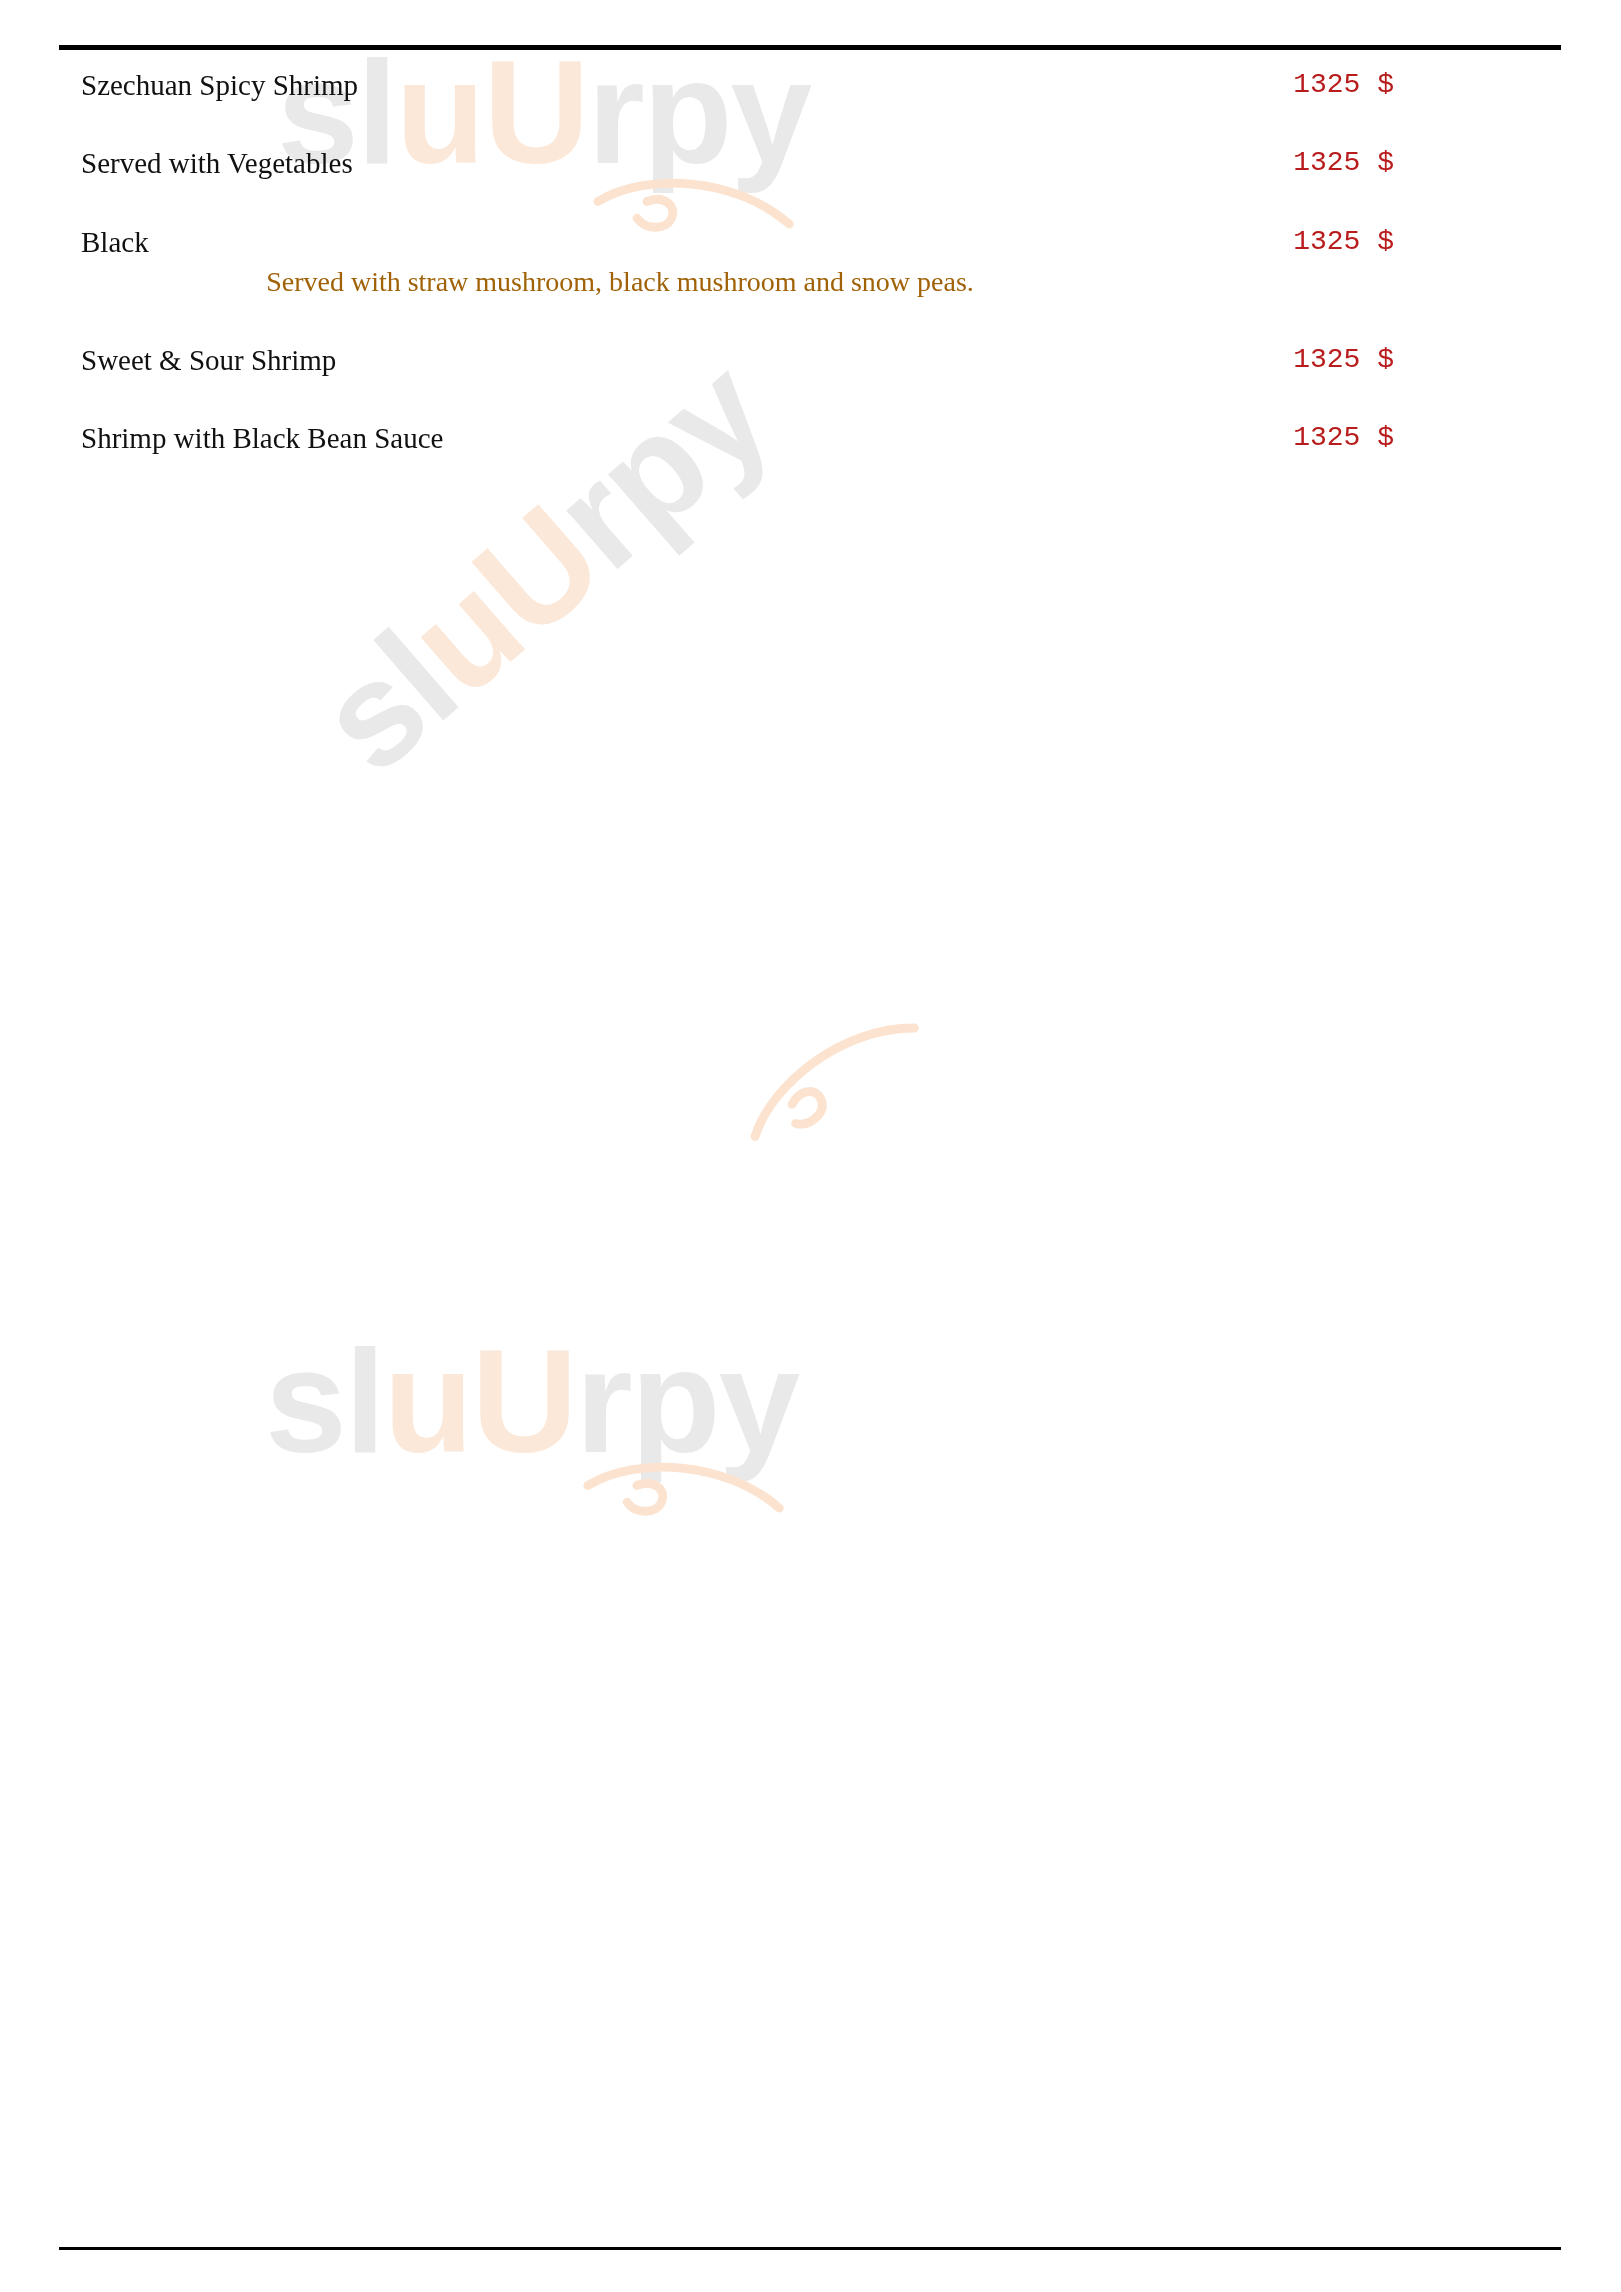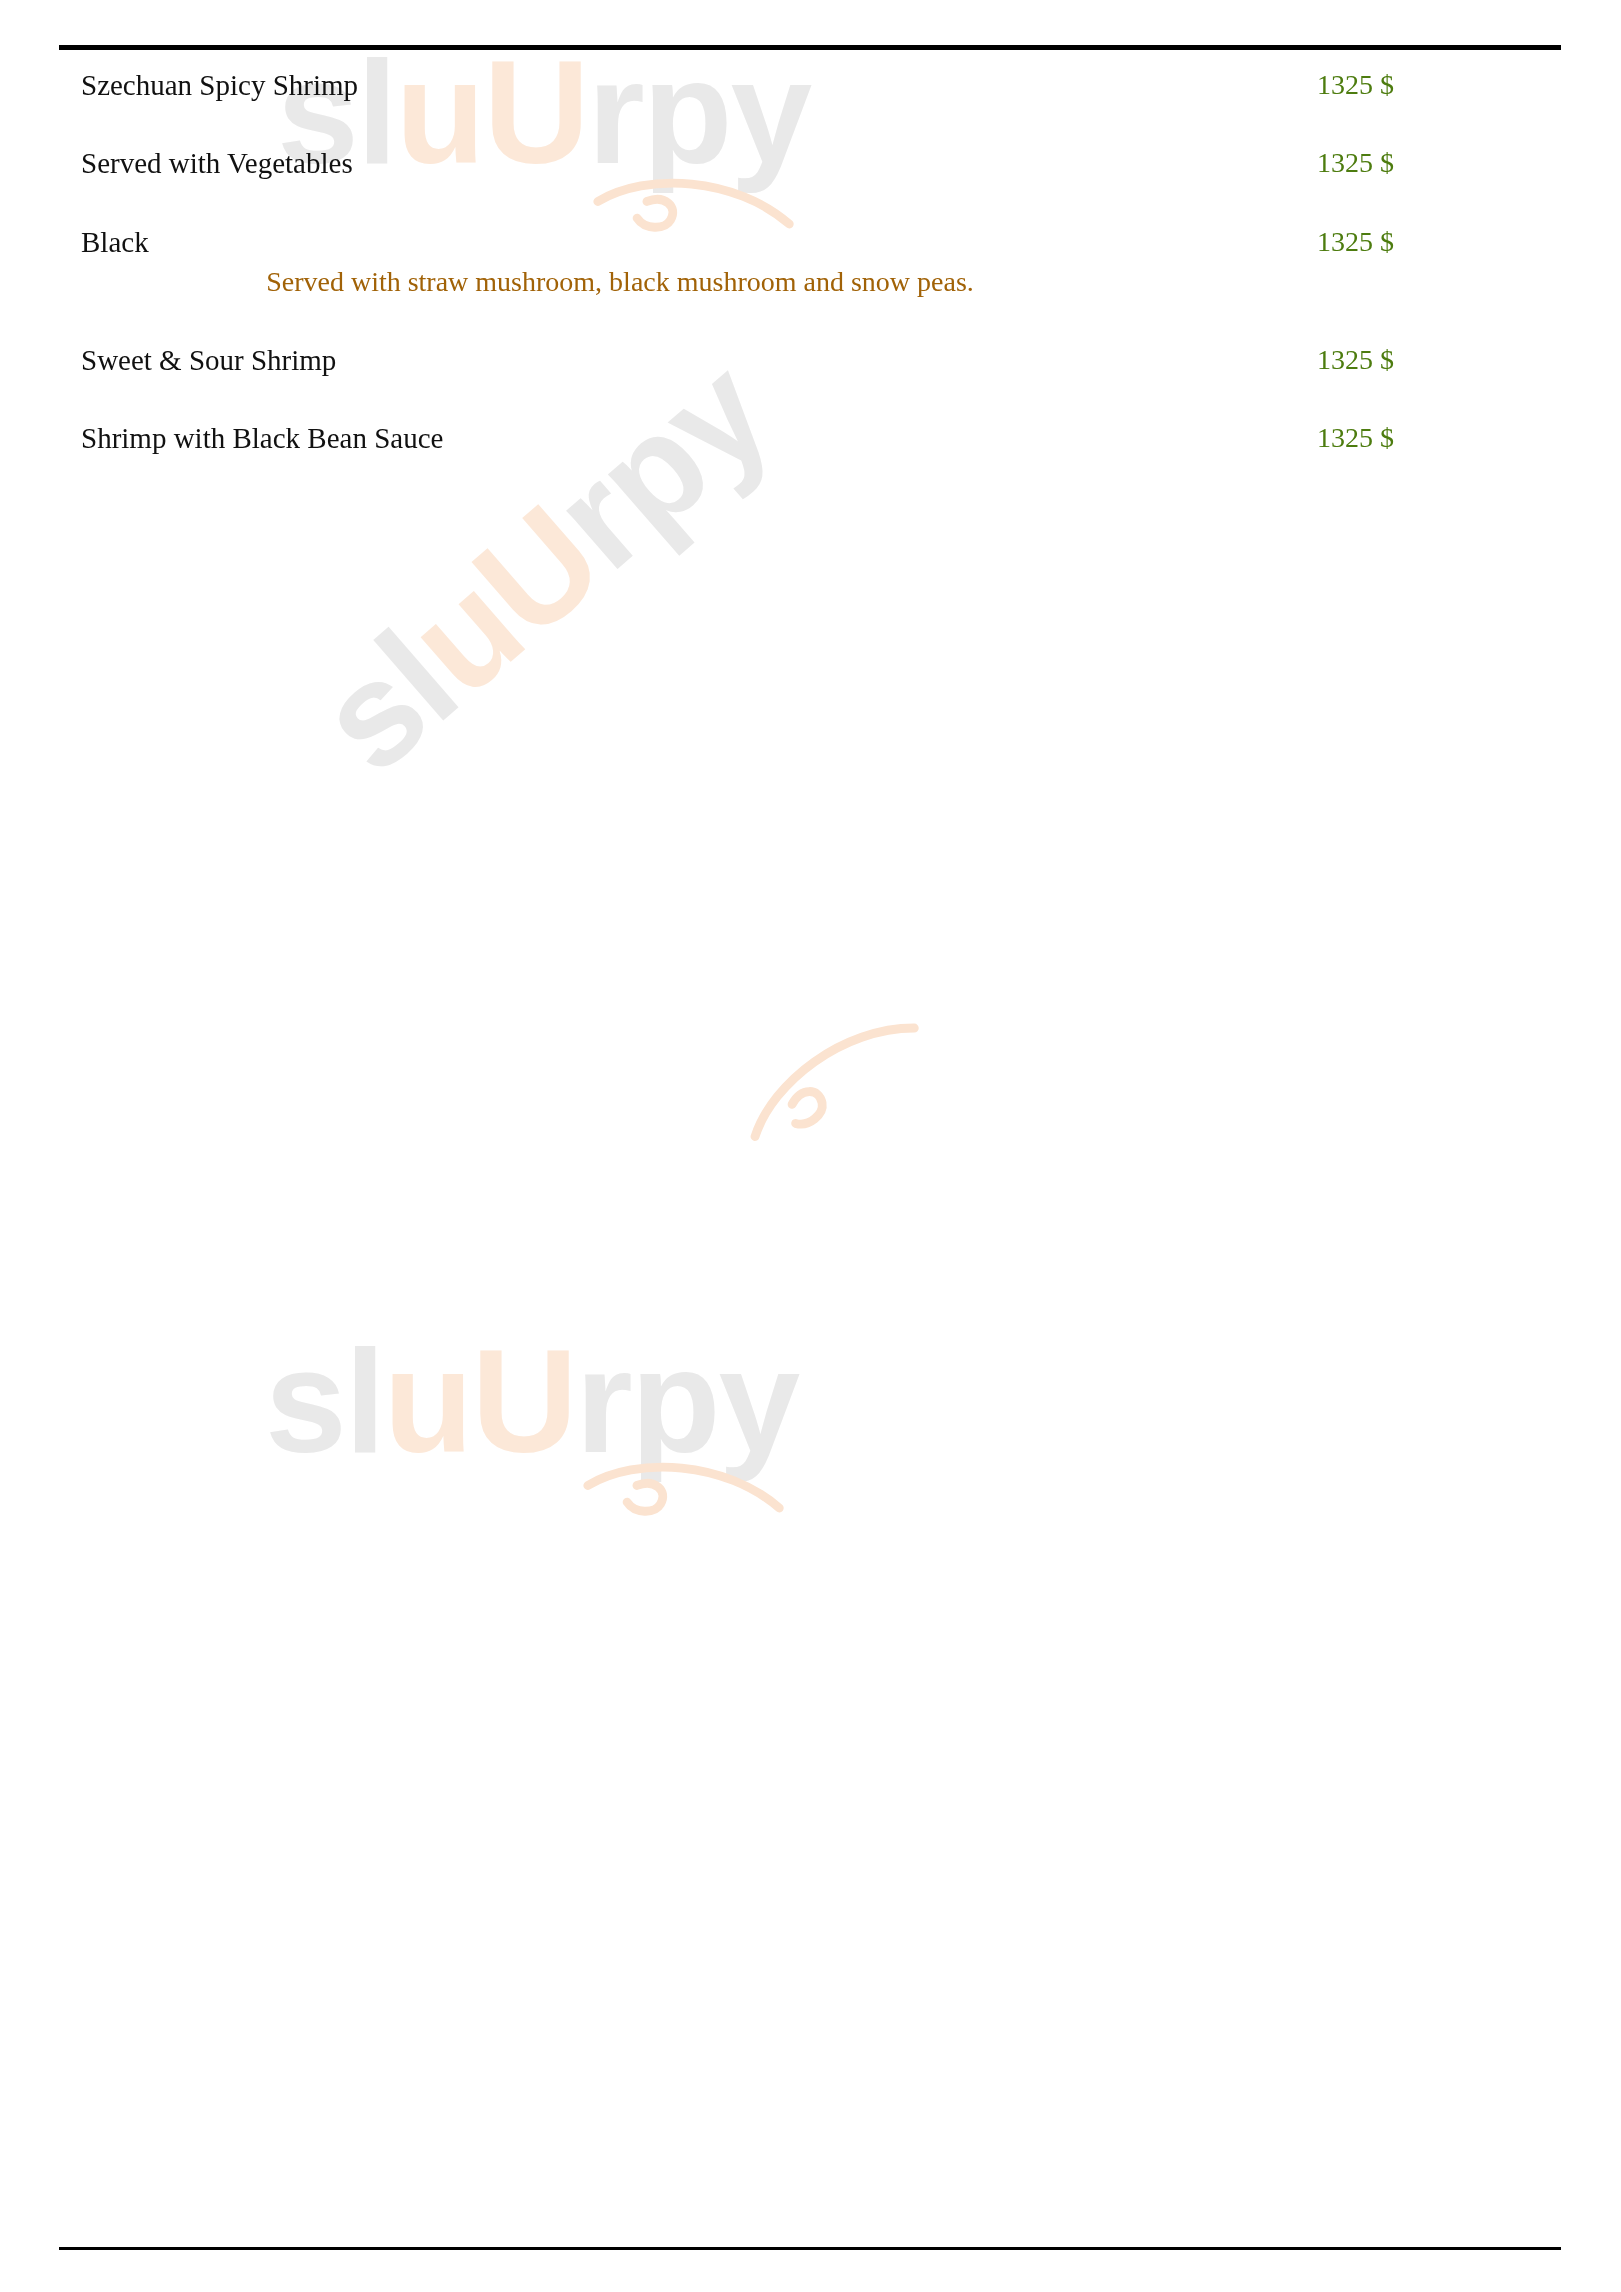--- a/index.html
+++ b/index.html
@@ -109,23 +109,24 @@
     justify-content: space-between;
   }
   .item-name {
     font-size: 29px;
     line-height: 1.15;
     color: #111111;
   }
   .item-price {
     font-size: 28px;
     line-height: 1.15;
-    color: #4d7c0f;
+    color: #b91c1c;
     white-space: nowrap;
     padding-left: 29px;
+    font-family: Liberation Mono, monospace;
   }
   .item-desc {
     font-size: 28px;
     line-height: 1.25;
     color: #a16207;
     margin-top: 4.9px;
     max-width: 1078px;
   }
 </style>
 </head>

